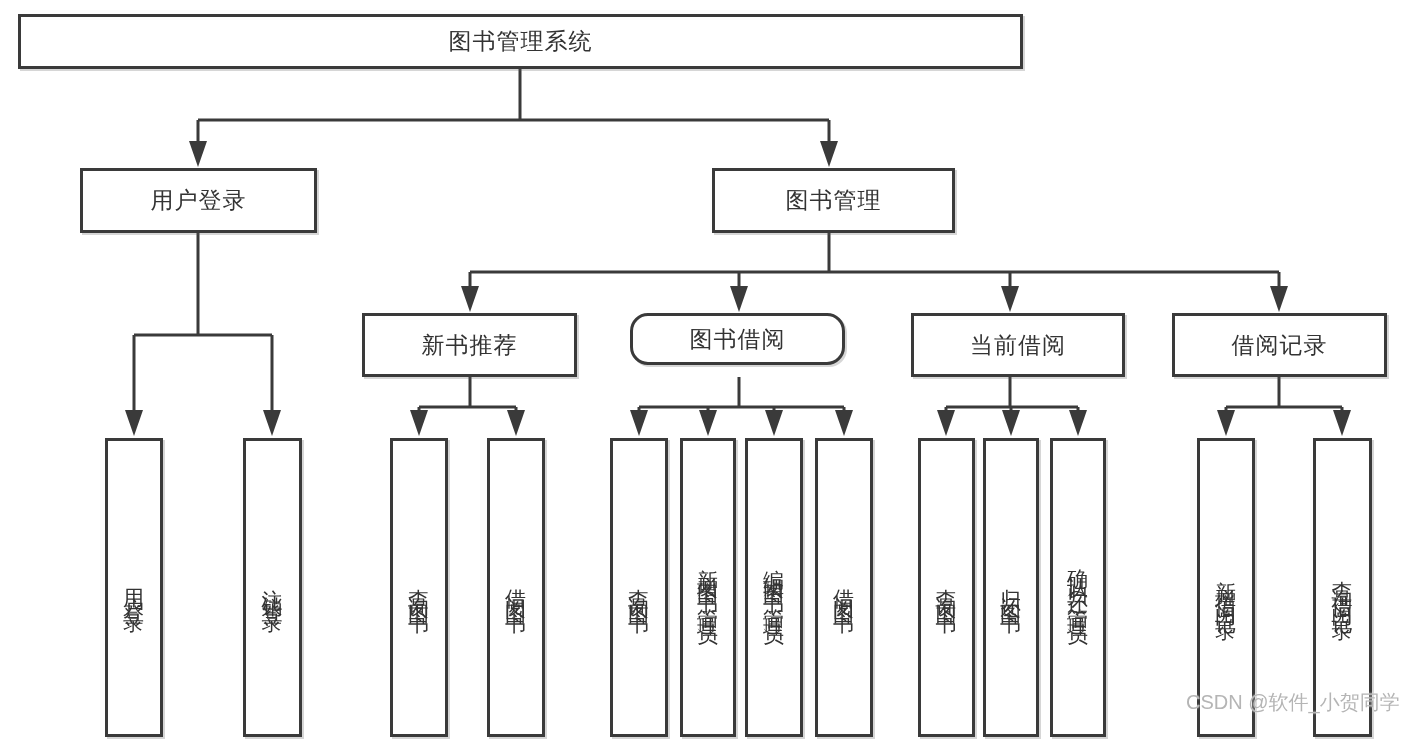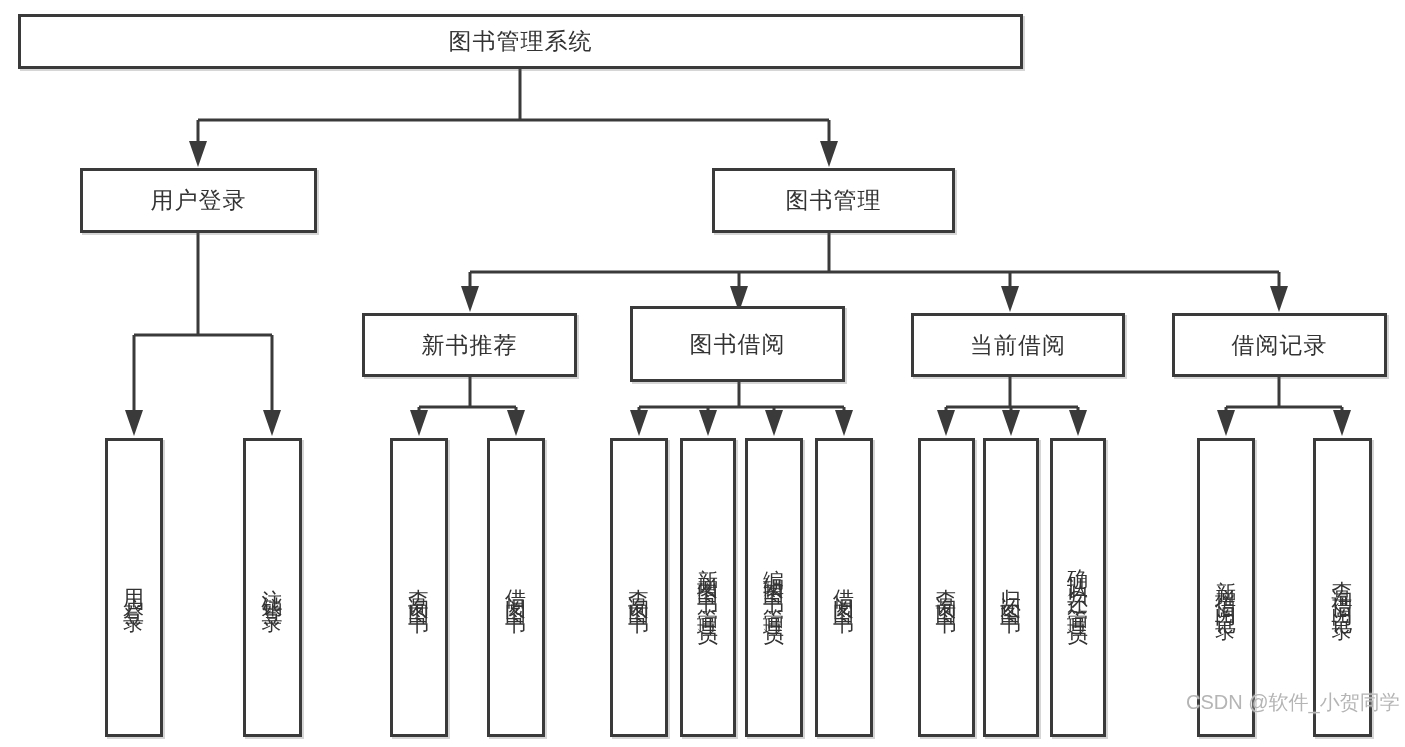--- a/index.html
+++ b/index.html
@@ -112,21 +112,21 @@
       <polygon points="1333,410 1351,410 1342,436"></polygon>
     </g>
   </svg>
 
   <div class="node h-node" style="left:18px; top:14px; width:1005px; height:55px;">图书管理系统</div>
 
   <div class="node h-node" style="left:80px; top:168px; width:237px; height:65px;">用户登录</div>
   <div class="node h-node" style="left:712px; top:168px; width:243px; height:65px;">图书管理</div>
 
   <div class="node h-node" style="left:362px; top:313px; width:215px; height:64px;">新书推荐</div>
-  <div class="node h-node" style="left:630px; top:306px; width:215px; height:76px;">图书借阅</div>
+  <div class="node h-node" style="left:630px; top:313px; width:215px; height:52px;border-radius:18px;">图书借阅</div>
   <div class="node h-node" style="left:903px; top:313px; width:214px; height:64px;margin-left:8px;">当前借阅</div>
   <div class="node h-node" style="left:1172px; top:313px; width:215px; height:64px;">借阅记录</div>
 
   <div class="node v-node" style="left:105px; top:438px; width:58px; height:299px;">
     <span>用户登录</span>
   </div>
   <div class="node v-node" style="left:243px; top:438px; width:59px; height:299px;">
     <span>注销登录</span>
   </div>
 

